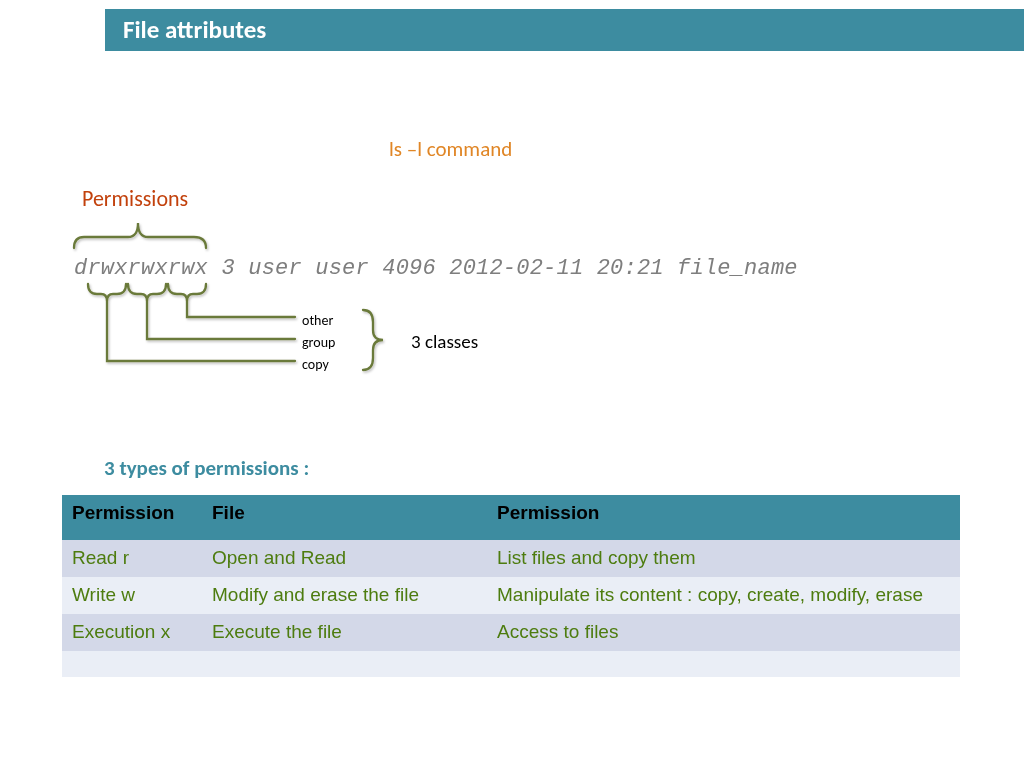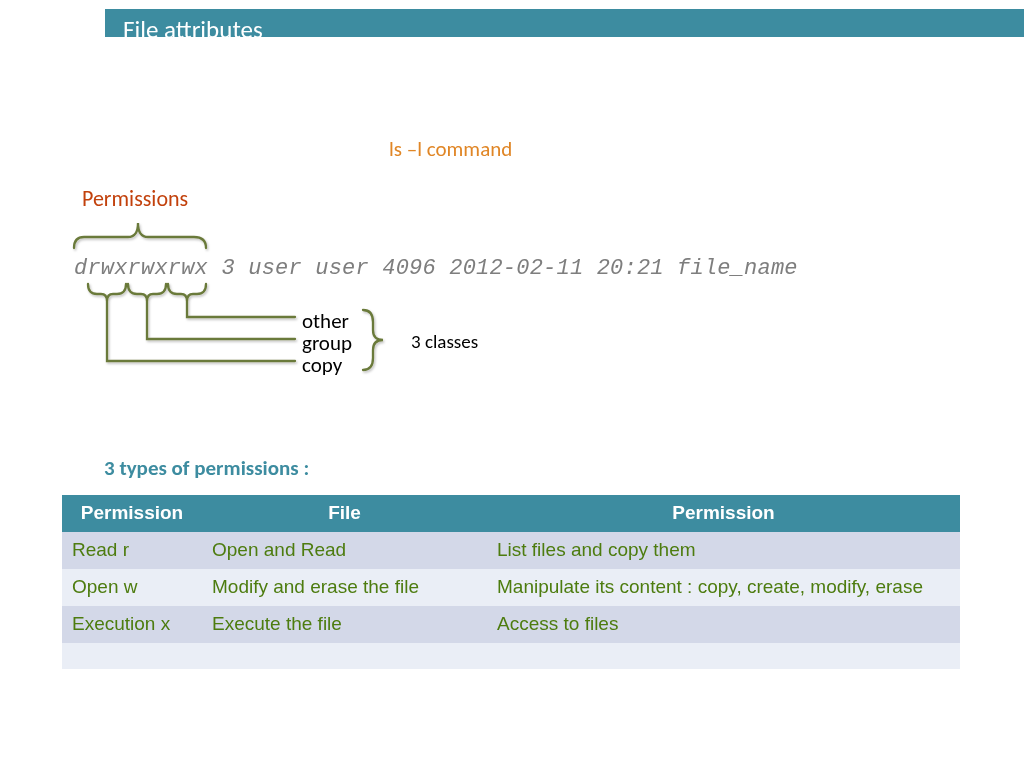--- a/index.html
+++ b/index.html
@@ -9,25 +9,25 @@
     background: #fff;
     font-family: Calibri, "Segoe UI", Arial, sans-serif;
     position: relative;
     overflow: hidden;
   }
   .title-bar {
     position: absolute;
     left: 105px;
     top: 9px;
     right: 0;
-    height: 28px;
+    height: 42px;
     background: #3d8ca0;
     color: #fff;
     font-size: 25px;
-    font-weight: normal;
+    font-weight: bold;
     line-height: 42px;
     padding-left: 18px;
   }
   .sub-orange {
     position: absolute;
     left: 389px;
     top: 136px;
     color: #e08626;
     font-weight: normal;
     font-size: 21px;
@@ -57,21 +57,21 @@
     left: 70px;
     top: 200px;
     width: 340px;
     height: 180px;
     overflow: visible;
   }
   .three-stack {
     position: absolute;
     left: 302px;
     top: 310px;
-    font-size: 21px;
+    font-size: 14px;
     line-height: 22px;
   }
   .three-classes {
     position: absolute;
     left: 411px;
     top: 330px;
     font-size: 19px;
   }
   .sub-teal {
     position: absolute;
@@ -85,24 +85,24 @@
     position: absolute;
     left: 62px;
     top: 495px;
     width: 898px;
     border-collapse: collapse;
     font-family: Arial, Helvetica, sans-serif;
     font-size: 19px;
   }
   table.perm-table th {
     background: #3d8ca0;
-    color: #ffffff;
-    text-align: center;
+    color: #000000;
+    text-align: left;
     font-weight: bold;
-    padding: 7px 10px 8px 10px;
+    padding: 7px 10px 16px 10px;
   }
   table.perm-table td {
     padding: 7px 10px 8px 10px;
     color: #4d7c0f;
     vertical-align: top;
   }
   table.perm-table tr.r0 td { background: #d3d8e8; }
   table.perm-table tr.r1 td { background: #eaeef6; }
   table.perm-table tr.r2 td { background: #d3d8e8; }
   table.perm-table tr.pad td { background: #eaeef6; height: 26px; }
@@ -167,21 +167,21 @@
       <th>Permission</th>
     </tr>
   </thead>
   <tbody>
     <tr class="r0">
       <td>Read r</td>
       <td>Open and Read</td>
       <td>List files and copy them</td>
     </tr>
     <tr class="r1">
-      <td>Open w</td>
+      <td>Write w</td>
       <td>Modify and erase the file</td>
       <td>Manipulate its content : copy, create, modify, erase</td>
     </tr>
     <tr class="r2">
       <td>Execution x</td>
       <td>Execute the file</td>
       <td>Access to files</td>
     </tr>
     <tr class="pad">
         <td></td>

